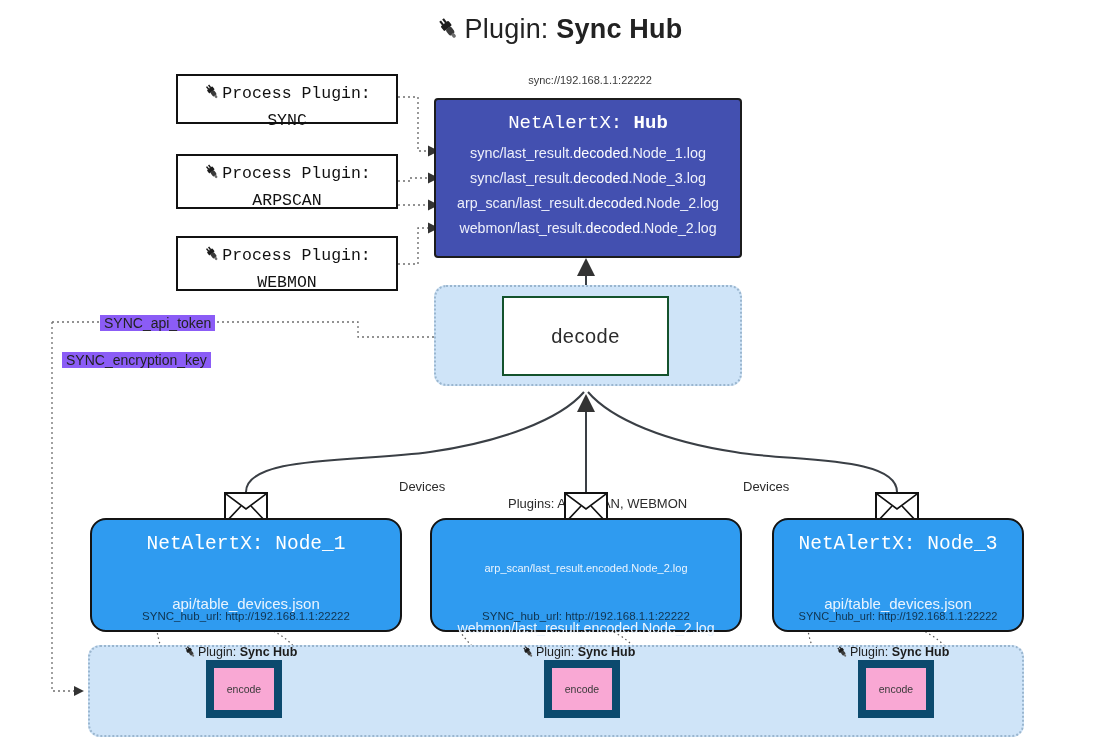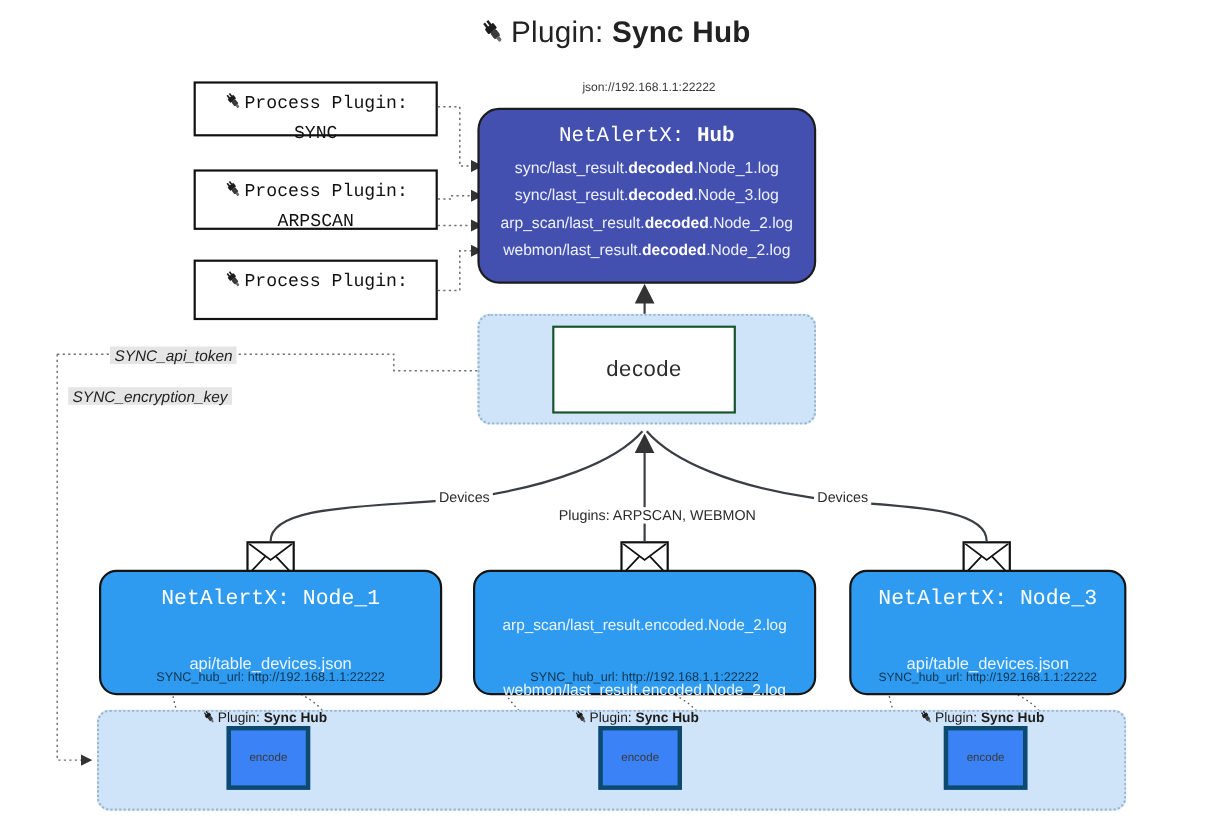--- a/index.html
+++ b/index.html
@@ -20,63 +20,63 @@
   
   .pbox{border:2px solid #111;background:#fff;
         font-family:"Liberation Mono","DejaVu Sans Mono",monospace;
         font-size:16.5px;line-height:1.45;text-align:center;
         padding-top:6px;color:#111;}
   .pbox .l1{white-space:nowrap;}
   .pbox .plug{display:inline-block;vertical-align:-3px;margin-right:1px;}
 
   
   #hub{left:434px;top:98px;width:308px;height:160px;background:#4350b0;
-       border:2px solid #1c1c1c;border-radius:20px;}
+       border:2px solid #1c1c1c;border-radius:4px;}
   #hub .hubtitle{font-family:"Liberation Mono","DejaVu Sans Mono",monospace;
        font-size:19px;color:#fff;text-align:center;margin-top:12px;}
   #hub .hubtitle .b{font-weight:bold;}
   #hub .logs{margin-top:7px;}
   #hub .logline{color:#eef0fb;font-size:14.4px;white-space:nowrap;text-align:center;
        line-height:25px;}
-  #hub .logline .b{font-weight:bold;color:#ffffff;}
+  #hub .logline .b{font-weight:normal;color:#ffffff;}
   #hub .logline.wide{font-size:14.2px;}
 
   
   #decode-zone{left:434px;top:285px;width:308px;height:101px;background:#cfe4f8;
        border:2px dotted #9ab6cf;border-radius:12px;}
   #decode-box{left:502px;top:296px;width:167px;height:80px;background:#ffffff;
        border:2px solid #14532d;display:flex;align-items:center;justify-content:center;
        font-size:20px;color:#2c2c2c;letter-spacing:.5px;}
 
   
-  .edgelbl{font-size:13px;color:#2b2b2b;background:#fff;padding:0 3px;white-space:nowrap;}
+  .edgelbl{font-size:13px;color:#2b2b2b;background:#fff;padding:0 3px;white-space:nowrap;margin-top:35px;}
 
   
   .nodebox{background:#2f9bf0;border:2px solid #141414;border-radius:16px;height:114px;}
   .nodebox .ntitle{font-family:"Liberation Mono","DejaVu Sans Mono",monospace;
        font-size:19.5px;color:#ffffff;text-align:center;margin-top:13px;}
   .nodebox .ntitle .b{font-weight:normal;}
   .nodebox .nline{color:#eaf4fe;font-size:15px;text-align:center;line-height:26px;
        white-space:nowrap;margin-top:36px;}
   .nodebox .nurl{color:#10334f;font-size:11.5px;text-align:center;font-weight:normal;
        position:absolute;left:0;right:0;bottom:8px;white-space:nowrap;}
 
   
   .envelope{width:44px;height:32px;background:#fff;border:2px solid #111;}
 
   
   #encode-band{left:88px;top:645px;width:936px;height:92px;background:#cfe4f8;
        border:2px dotted #9ab6cf;border-radius:12px;}
-  .ebox{width:76px;height:58px;background:#3b82f6;border:4px solid #0c4a6e;
+  .ebox{width:76px;height:58px;background:#f9a8d4;border:8px solid #0c4a6e;
         display:flex;align-items:center;justify-content:center;font-size:10.5px;color:#3a3a3a;}
   .elabel{font-size:12.5px;color:#1c1c1c;white-space:nowrap;}
   .elabel .b{font-weight:bold;}
   .elabel .plug{display:inline-block;vertical-align:-3px;margin-right:1px;}
 
-  .dotlbl{font-size:14px;color:#222;background:#e5e5e5;padding:0 4px;white-space:nowrap;font-style:italic;}
+  .dotlbl{font-size:14px;color:#222;background:#8b5cf6;padding:0 4px;white-space:nowrap;}
 </style>
 </head>
 <body>
 
 <div id="stage">
 
   <svg class="layer" viewBox="0 0 1117 754">
     <defs>
       <marker id="ah" markerWidth="9" markerHeight="9" refX="7" refY="4.5" orient="auto">
         <path d="M0,0 L9,4.5 L0,9 z" fill="#333"></path>
@@ -131,21 +131,21 @@
           <rect x="14.2" y="2" width="2.2" height="5" fill="#1c1c1c"></rect>
           <rect x="8.6" y="6.5" width="9.8" height="6" rx="1.2" fill="#1c1c1c"></rect>
           <rect x="10.2" y="12" width="6.6" height="8" rx="2.2" fill="#3a3a3a"></rect>
           <rect x="11.8" y="19" width="3.4" height="5" rx="1.6" fill="#6d6d6d"></rect>
         </g>
       </svg>
     </span><span>Plugin:</span>
     <span class="b">Sync Hub</span>
   </div>
 
-  <div class="node" id="huburl">json://192.168.1.1:22222</div>
+  <div class="node" id="huburl">sync://192.168.1.1:22222</div>
 
   <div class="node pbox" style="left:176px;top:74px;width:222px;height:50px;">
     <div class="l1">
       <span class="plug">
         <svg width="18" height="18" viewBox="0 0 26 26">
             <g transform="rotate(-38 13 13)">
           <rect x="10.5" y="2" width="2.2" height="5" fill="#1c1c1c"></rect>
           <rect x="14.2" y="2" width="2.2" height="5" fill="#1c1c1c"></rect>
           <rect x="8.6" y="6.5" width="9.8" height="6" rx="1.2" fill="#1c1c1c"></rect>
           <rect x="10.2" y="12" width="6.6" height="8" rx="2.2" fill="#3a3a3a"></rect>
@@ -181,20 +181,21 @@
             <g transform="rotate(-38 13 13)">
           <rect x="10.5" y="2" width="2.2" height="5" fill="#1c1c1c"></rect>
           <rect x="14.2" y="2" width="2.2" height="5" fill="#1c1c1c"></rect>
           <rect x="8.6" y="6.5" width="9.8" height="6" rx="1.2" fill="#1c1c1c"></rect>
           <rect x="10.2" y="12" width="6.6" height="8" rx="2.2" fill="#3a3a3a"></rect>
           <rect x="11.8" y="19" width="3.4" height="5" rx="1.6" fill="#6d6d6d"></rect>
             </g>
           </svg>
       </span><span>Process Plugin:</span>
     </div>
+    <div>WEBMON</div>
   </div>
 
   <div class="node" id="hub">
     <div class="hubtitle">
       <span>NetAlertX:</span>
       <span class="b">Hub</span>
     </div>
     <div class="logs">
       <div class="logline"><span>sync/last_result.</span><span class="b">decoded</span><span>.Node_1.log</span></div>
       <div class="logline"><span>sync/last_result.</span><span class="b">decoded</span><span>.Node_3.log</span></div>
@@ -235,21 +236,21 @@
   <div class="node nodebox" style="left:90px;top:518px;width:312px;">
     <div class="ntitle">
       <span>NetAlertX:</span>
       <span class="b">Node_1</span>
     </div>
     <div class="nline">api/table_devices.json</div>
     <div class="nurl">SYNC_hub_url: http://192.168.1.1:22222</div>
   </div>
 
   <div class="node nodebox" style="left:430px;top:518px;width:312px;">
-    <div class="nline" style="font-size:14px;line-height:24px;">arp_scan/last_result.encoded.Node_2.log</div>
+    <div class="nline" style="font-size:11px;line-height:24px;">arp_scan/last_result.encoded.Node_2.log</div>
     <div class="nline" style="font-size:14.2px;line-height:24px;">webmon/last_result.encoded.Node_2.log</div>
     <div class="nurl">SYNC_hub_url: http://192.168.1.1:22222</div>
   </div>
 
   <div class="node nodebox" style="left:772px;top:518px;width:252px;">
     <div class="ntitle">
       <span>NetAlertX:</span>
       <span class="b">Node_3</span>
     </div>
     <div class="nline">api/table_devices.json</div>

